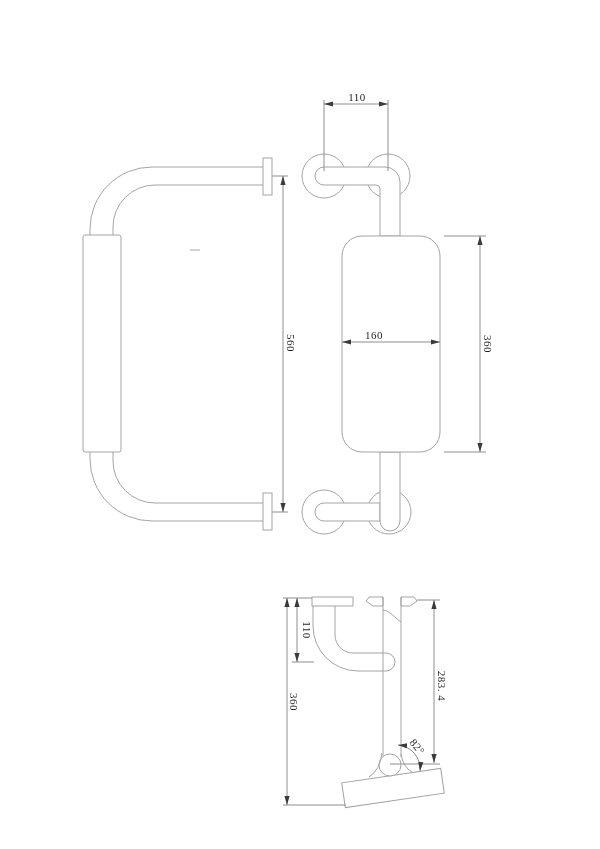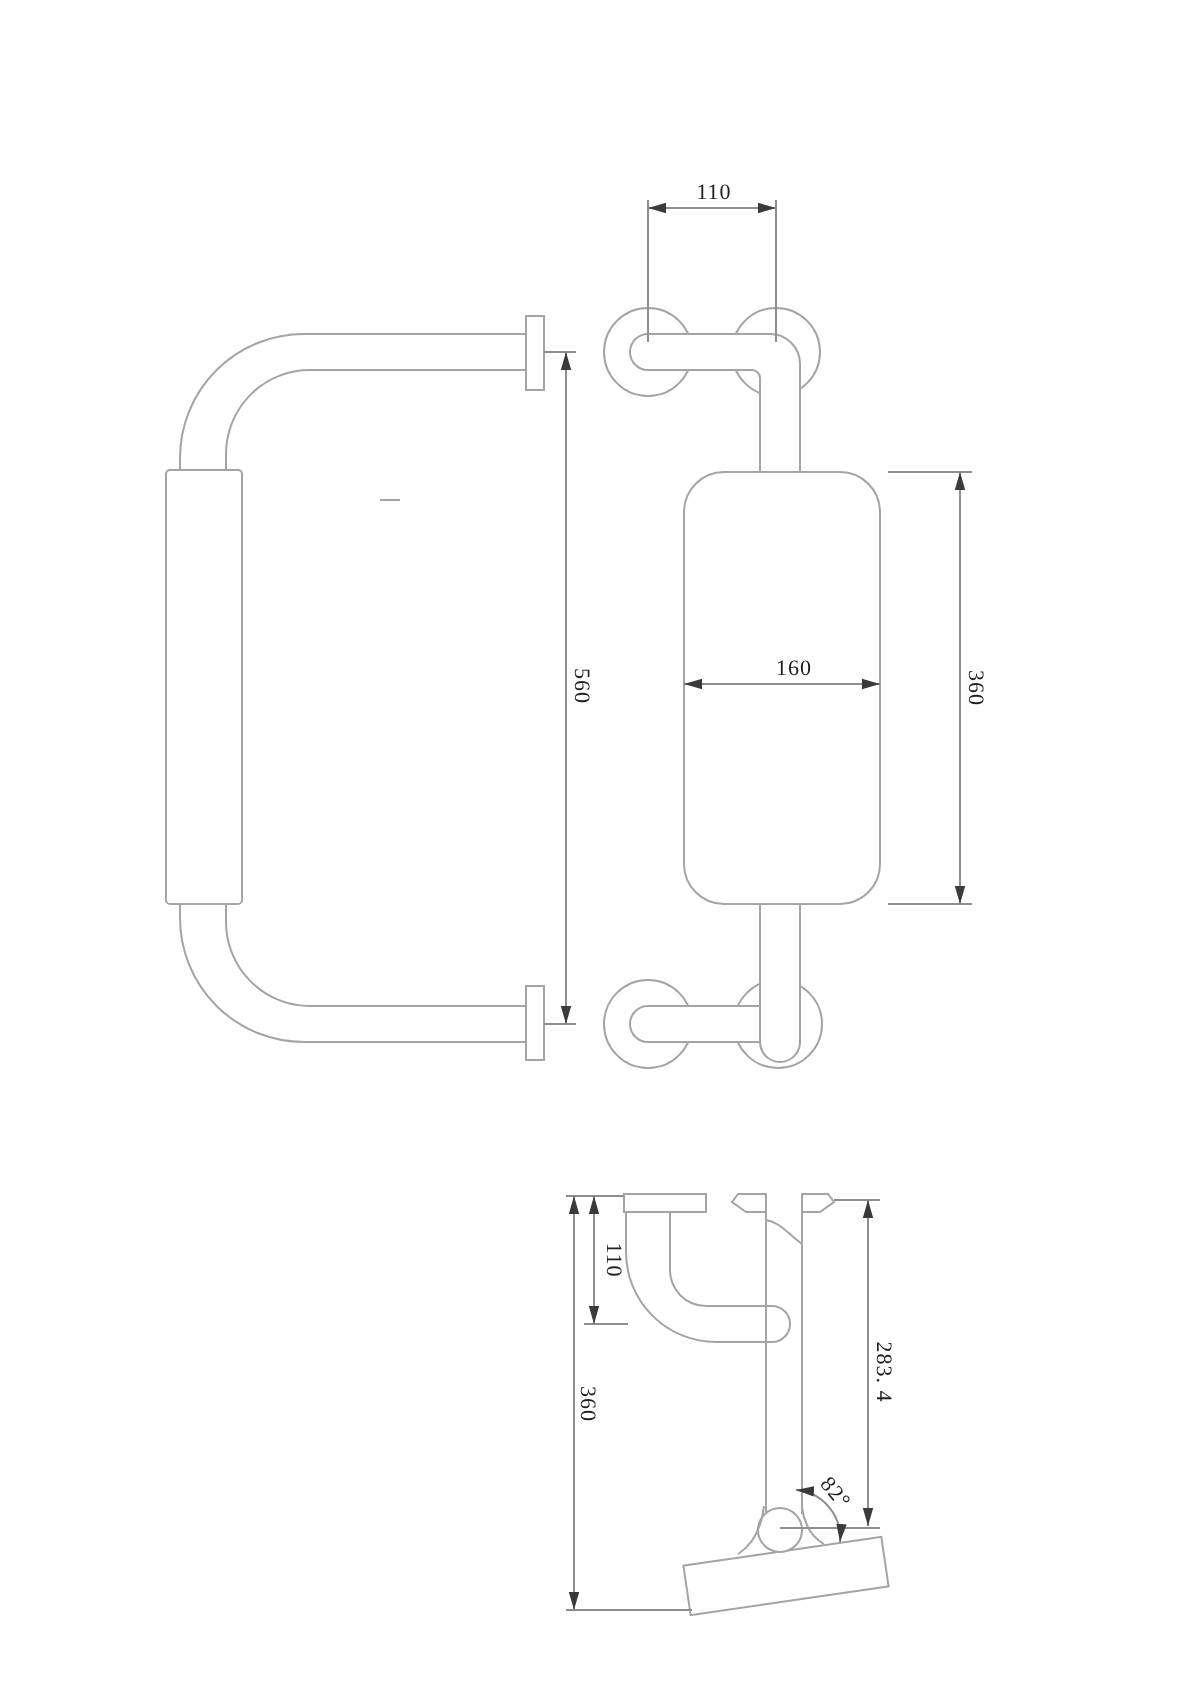--- a/index.html
+++ b/index.html
@@ -120,21 +120,21 @@
       <path d="M434,600 L434,763" marker-start="url(#arrowS)" marker-end="url(#arrowE)"></path>
 
       <path d="M398,745 A24,24 0 0 1 420,771" marker-start="url(#arrowS)" marker-end="url(#arrowE)"></path>
     </g>
   </svg>
 
   <div class="dim rot90" style="left:290px;top:343px;">560</div>
 
   <div class="dim" style="left:357px;top:97px;">110</div>
 
-  <div class="dim" style="left:397px;top:335px;text-align:right;">160</div>
+  <div class="dim" style="left:374px;top:335px;text-align:right;">160</div>
 
   <div class="dim rot90" style="left:487px;top:344px;">360</div>
 
   <div class="dim rot90" style="left:306px;top:630px;">110</div>
 
   <div class="dim rot90" style="left:293px;top:702px;">360</div>
 
   <div class="dim rot90" style="left:441px;top:686px;">283. 4</div>
 
   <div class="dim rot50" style="left:417px;top:747px;">82°</div>

